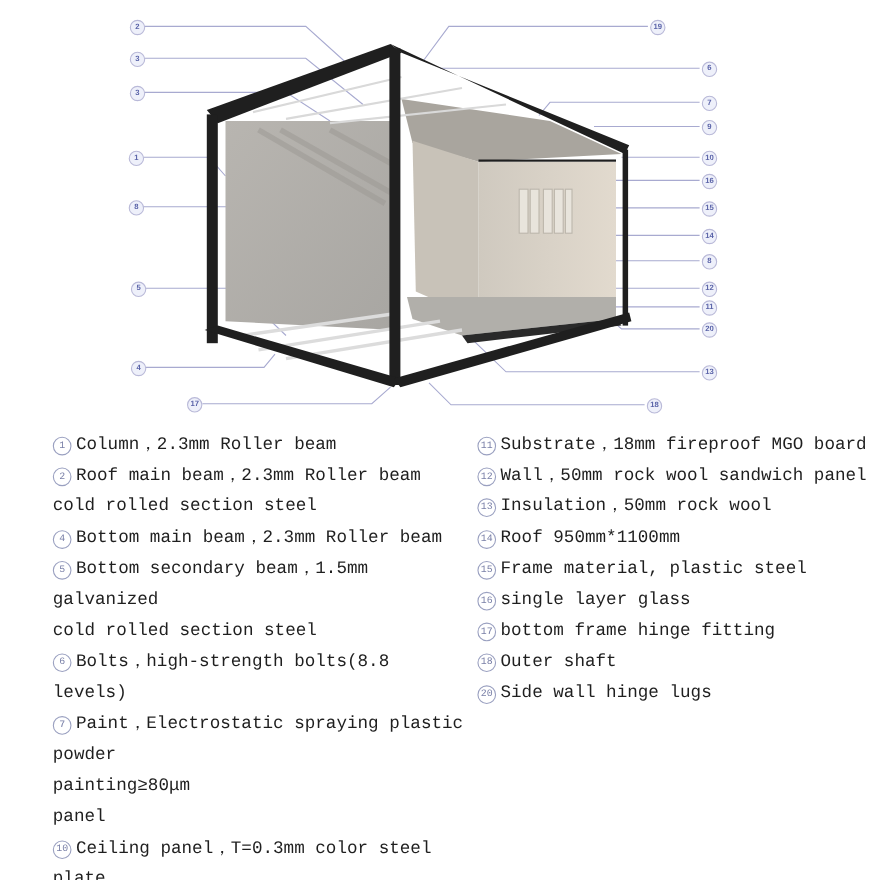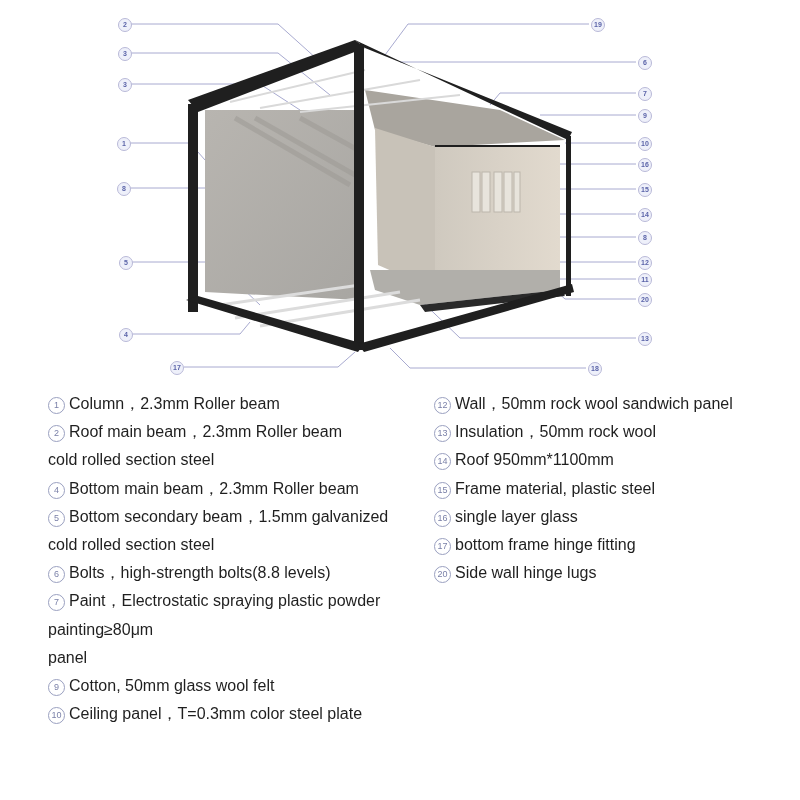--- a/index.html
+++ b/index.html
@@ -2,21 +2,21 @@
 <html><head>
 <meta charset="utf-8">
 <style>
   html, body { margin: 0; padding: 0; background: #ffffff; }
   body { width: 800px; height: 800px; position: relative; overflow: hidden;
          font-family: "Liberation Sans", "DejaVu Sans", sans-serif; color: #222; }
   #diagram { position: absolute; left: 0; top: 0; width: 800px; height: 380px; }
   .callout { position: absolute; width: 12px; height: 12px; border-radius: 50%;
              border: 1px solid #b9b9d8; background: #eef0fa; color: #5a63a8;
              font-size: 7px; line-height: 12px; text-align: center; font-weight: bold; }
-  #legend { position: absolute; left: 0; top: 390px; width: 764px; height: 410px; }
+  #legend { position: absolute; left: 0; top: 390px; width: 764px; height: 410px; font-family: Liberation Mono, monospace; }
   .col { position: absolute; top: 0; }
   .col-left { left: 48px; width: 375px; }
   .col-right { left: 434px; width: 360px; }
   .item { font-size: 16px; line-height: 28.2px; color: #1f1f1f; }
   .num { display: inline-block; width: 15px; height: 15px; border-radius: 50%;
          border: 1px solid #9aa0c0; color: #7a80a8; font-size: 9px; line-height: 15px;
          text-align: center; margin-right: 4px; vertical-align: 1px; }
 </style>
 </head>
 <body>
@@ -151,25 +151,26 @@
     <div class="item"><span class="num">1</span><span>Column，2.3mm Roller beam</span></div>
     <div class="item"><span class="num">2</span><span>Roof main beam，2.3mm Roller beam</span></div>
     <div class="item"><span>cold rolled section steel</span></div>
     <div class="item"><span class="num">4</span><span>Bottom main beam，2.3mm Roller beam</span></div>
     <div class="item"><span class="num">5</span><span>Bottom secondary beam，1.5mm galvanized</span></div>
     <div class="item"><span>cold rolled section steel</span></div>
     <div class="item"><span class="num">6</span><span>Bolts，high-strength bolts(8.8 levels)</span></div>
     <div class="item"><span class="num">7</span><span>Paint，Electrostatic spraying plastic powder</span></div>
     <div class="item"><span>painting≥80μm</span></div>
     <div class="item"><span>panel</span></div>
-    <div class="item"><span class="num">9</span><span>Cotton, 50mm glass wool felt</span></div>
     <div class="item"><span class="num">10</span><span>Ceiling panel，T=0.3mm color steel plate</span></div>
   </div>
   <div class="col col-right">
+    <div class="item"><span class="num">11</span><span>Substrate，18mm fireproof MGO board</span></div>
     <div class="item"><span class="num">12</span><span>Wall，50mm rock wool sandwich panel</span></div>
     <div class="item"><span class="num">13</span><span>Insulation，50mm rock wool</span></div>
     <div class="item"><span class="num">14</span><span>Roof 950mm*1100mm</span></div>
     <div class="item"><span class="num">15</span><span>Frame material, plastic steel</span></div>
     <div class="item"><span class="num">16</span><span>single layer glass</span></div>
     <div class="item"><span class="num">17</span><span>bottom frame hinge fitting</span></div>
+    <div class="item"><span class="num">18</span><span>Outer shaft</span></div>
     <div class="item"><span class="num">20</span><span>Side wall hinge lugs</span></div>
   </div>
 </div>
 
 </body></html>

